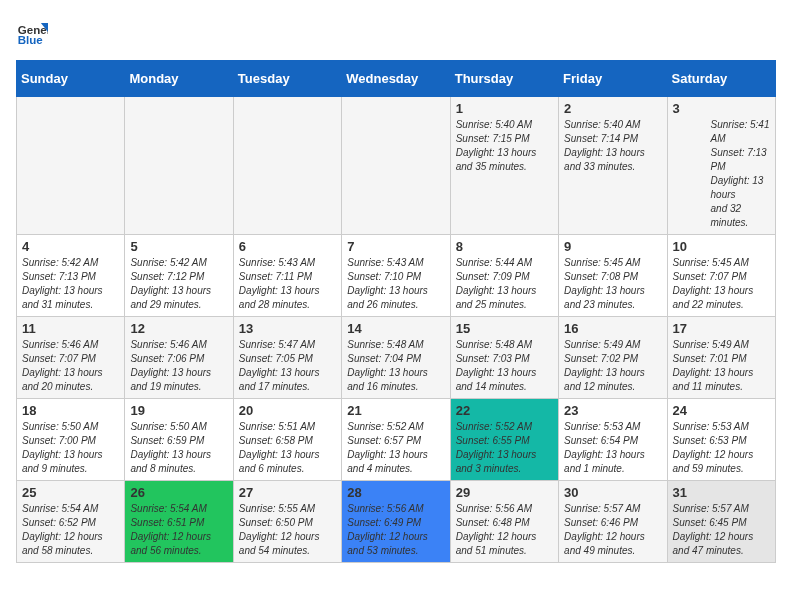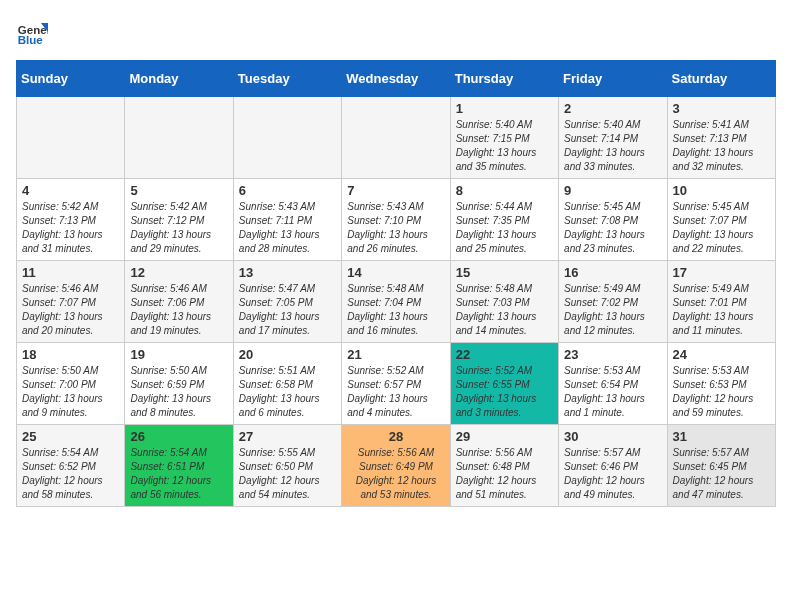--- a/index.html
+++ b/index.html
@@ -133,21 +133,21 @@
         </td>
         <td style="background: rgb(245, 245, 245);">
           <span class="day-num">2</span>
           <div class="day-info" style="white-space: pre-line;">Sunrise: 5:40 AM
 Sunset: 7:14 PM
 Daylight: 13 hours
 and 33 minutes.</div>
         </td>
         <td style="background: rgb(245, 245, 245);">
           <span class="day-num">3</span>
-          <div class="day-info" style="white-space: pre-line;">Sunrise: 5:41 AM
+          <div class="day-info" style="white-space: pre-line; margin-left: 38px;">Sunrise: 5:41 AM
 Sunset: 7:13 PM
 Daylight: 13 hours
 and 32 minutes.</div>
         </td>
       </tr>
       <tr>
         <td style="background: rgb(255, 255, 255);">
           <span class="day-num">4</span>
           <div class="day-info" style="white-space: pre-line;">Sunrise: 5:42 AM
 Sunset: 7:13 PM
@@ -171,21 +171,21 @@
         <td style="background: rgb(255, 255, 255);">
           <span class="day-num">7</span>
           <div class="day-info" style="white-space: pre-line;">Sunrise: 5:43 AM
 Sunset: 7:10 PM
 Daylight: 13 hours
 and 26 minutes.</div>
         </td>
         <td style="background: rgb(255, 255, 255);">
           <span class="day-num">8</span>
           <div class="day-info" style="white-space: pre-line;">Sunrise: 5:44 AM
-Sunset: 7:35 PM
+Sunset: 7:09 PM
 Daylight: 13 hours
 and 25 minutes.</div>
         </td>
         <td style="background: rgb(255, 255, 255);">
           <span class="day-num">9</span>
           <div class="day-info" style="white-space: pre-line;">Sunrise: 5:45 AM
 Sunset: 7:08 PM
 Daylight: 13 hours
 and 23 minutes.</div>
         </td>
@@ -314,21 +314,21 @@
 Daylight: 12 hours
 and 56 minutes.</div>
         </td>
         <td style="background: rgb(245, 245, 245);">
           <span class="day-num">27</span>
           <div class="day-info" style="white-space: pre-line;">Sunrise: 5:55 AM
 Sunset: 6:50 PM
 Daylight: 12 hours
 and 54 minutes.</div>
         </td>
-        <td style="background: #fdba74; text-align: center;">
+        <td style="background: #3b82f6;">
           <span class="day-num">28</span>
           <div class="day-info" style="white-space: pre-line;">Sunrise: 5:56 AM
 Sunset: 6:49 PM
 Daylight: 12 hours
 and 53 minutes.</div>
         </td>
         <td style="background: rgb(245, 245, 245);">
           <span class="day-num">29</span>
           <div class="day-info" style="white-space: pre-line;">Sunrise: 5:56 AM
 Sunset: 6:48 PM

